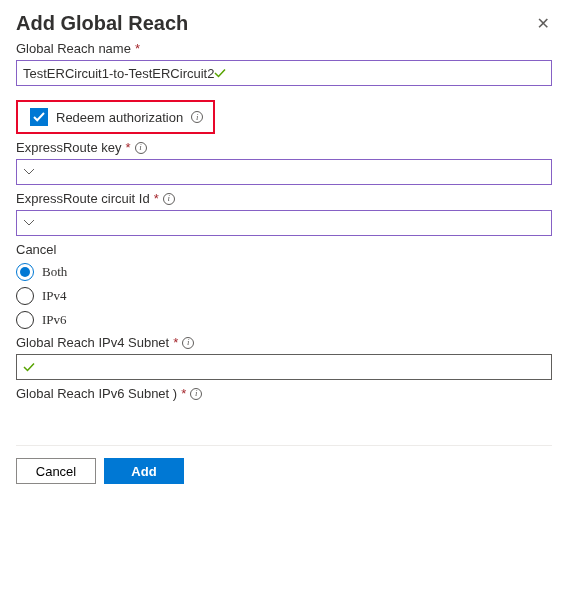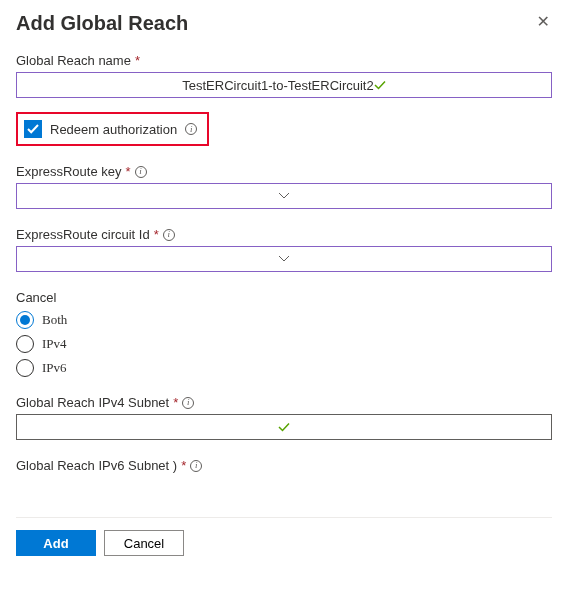--- a/index.html
+++ b/index.html
@@ -4,51 +4,51 @@
 <style>
 * { box-sizing: border-box; margin: 0; padding: 0; }
 body {
   font-family: "Segoe UI", Arial, sans-serif;
   font-size: 13px;
   color: #323130;
   background: #fff;
   width: 568px;
   padding: 12px 16px 16px 16px;
 }
-.header-row { display: flex; justify-content: space-between; align-items: flex-start; gap: 18px; }
+.header-row { display: flex; justify-content: space-between; align-items: center; gap: 18px; }
 .title { font-size: 20px; font-weight: 600; color: #323130; }
 .subtitle { font-size: 13px; color: #605e5c; margin-top: 2px; }
 .close-x { font-size: 16px; color: #605e5c; cursor: pointer; padding: 2px 2px; line-height: 1; }
-.field { margin-top: 18px; }
+.field { margin-top: 6px; }
 .field-label { font-size: 13px; color: #323130; display: flex; align-items: center; gap: 4px; margin-bottom: 4px; }
 .req { color: #a4262c; }
 .info-icon {
   width: 12px; height: 12px; border: 1px solid #605e5c; border-radius: 50%;
   display: inline-flex; align-items: center; justify-content: center;
   font-size: 9px; color: #605e5c; cursor: pointer; line-height: 1;
   font-family: Georgia, serif; font-style: italic;
 }
 .select-box {
   width: 100%; height: 26px;
   border: 1px solid #8661c5;
   background: #fff;
-  display: flex; align-items: center; justify-content: center;
+  display: flex; align-items: center; justify-content: flex-start;
   padding: 0 6px;
   cursor: pointer;
 }
 .select-box.gray { border-color: #605e5c; }
 .select-value { font-size: 13px; color: #323130; }
 .chevron {
   width: 12px; height: 12px; display: inline-block; position: relative;
 }
 .chevron svg { width: 12px; height: 12px; }
 .highlight-box {
   border: 2px solid #e8072a;
   display: inline-flex; align-items: center;
-  padding: 6px 10px 6px 6px;
+  padding: 6px 10px 6px 12px;
   margin-top: 14px;
   gap: 8px;
 }
 .checkbox {
   width: 18px; height: 18px; background: #0078d4;
   display: flex; align-items: center; justify-content: center; cursor: pointer;
 }
 .checkbox svg { width: 12px; height: 12px; }
 .checkbox-label { font-size: 13px; color: #323130; }
 .radio-group { margin-top: 6px; }
@@ -187,18 +187,18 @@
 <div class="field">
   <div class="field-label">
     <span>Global Reach IPv6 Subnet )</span>
     <span class="req">*</span>
     <span class="info-icon">i</span>
   </div>
 </div>
 
 
 <div class="footer">
+  <button class="btn">Cancel</button>
   <button class="btn primary">Add</button>
-  <button class="btn">Cancel</button>
 </div>
 
 
 
 
 </body></html>

